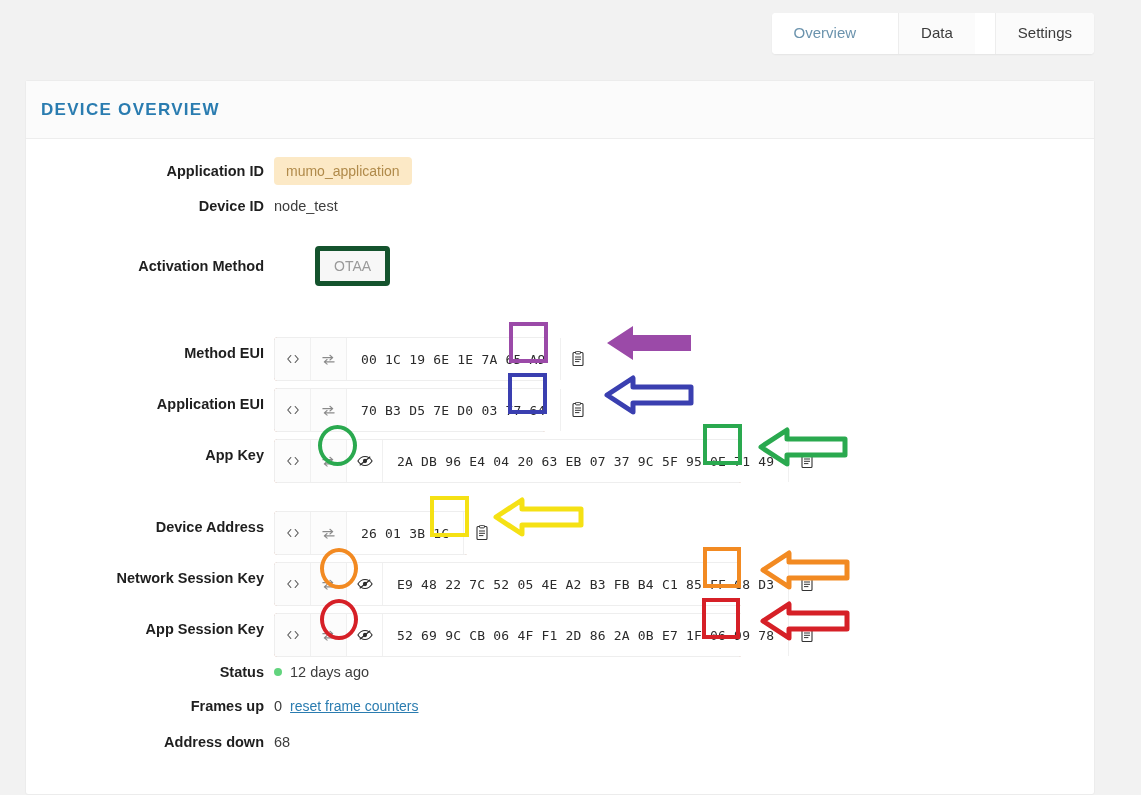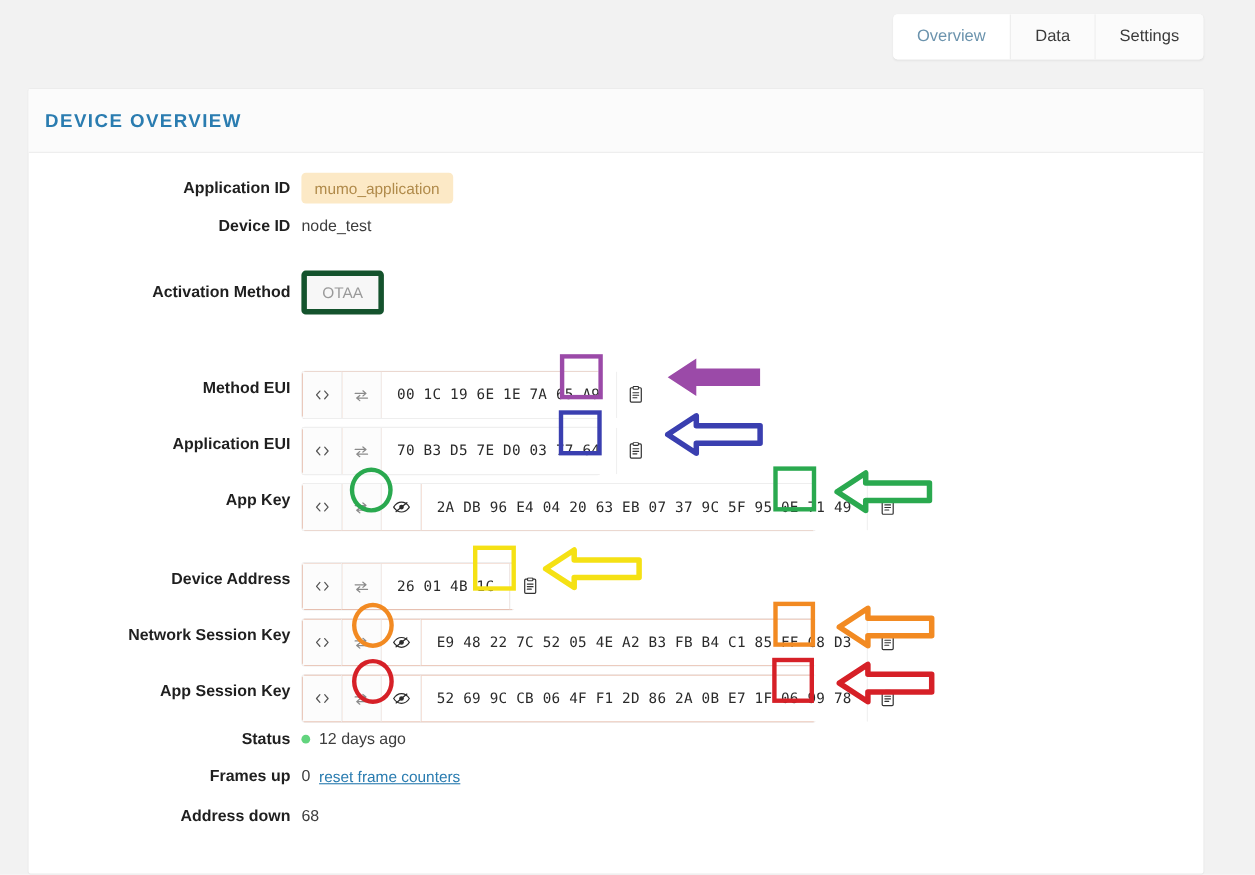--- a/index.html
+++ b/index.html
@@ -13,20 +13,21 @@
 
   
   .tabbar {
     position: absolute;
     top: 13px; right: 47px;
     display: flex;
     background: #ffffff;
     border-radius: 4px;
     box-shadow: 0 1px 2px rgba(0,0,0,0.06);
     overflow: hidden;
+    gap: 20px;
   }
   .tab {
     padding: 11px 22px 12px;
     font-size: 15px;
     color: #3b3b3b;
     background: #fbfbfb;
     border-left: 1px solid #ededed;
     cursor: pointer;
     line-height: 18px;
   }
@@ -202,21 +203,21 @@
     <div class="row" style="top:18px;">
       <div class="lbl">Application ID</div>
       <div class="badge-app">mumo_application</div>
     </div>
 
     <div class="row" style="top:59px;">
       <div class="lbl">Device ID</div>
       <div class="val-plain">node_test</div>
     </div>
 
-    <div class="row" style="top:107px;">
+    <div class="row" style="top:107px;gap:41px;">
       <div class="lbl">Activation Method</div>
       <div class="badge-otaa">OTAA</div>
     </div>
 
     <div class="row" style="top:186px;">
       <div class="lbl">Method EUI</div>
       <div class="igroup" style="width:272px;">
         <div class="ibtn">
           <svg width="14" height="14" viewBox="0 0 16 16">
               <path d="M5.5 4 L2 8 L5.5 12" fill="none" stroke="#555" stroke-width="1.3" stroke-linecap="round" stroke-linejoin="round"></path>
@@ -307,21 +308,21 @@
               <path d="M5.5 4 L2 8 L5.5 12" fill="none" stroke="#555" stroke-width="1.3" stroke-linecap="round" stroke-linejoin="round"></path>
               <path d="M10.5 4 L14 8 L10.5 12" fill="none" stroke="#555" stroke-width="1.3" stroke-linecap="round" stroke-linejoin="round"></path>
             </svg>
         </div>
         <div class="ibtn">
           <svg width="15" height="15" viewBox="0 0 16 16">
               <path d="M2 6 H12 M9.5 3.5 L12.5 6 L9.5 8.5" fill="none" stroke="#8a8a8a" stroke-width="1.2" stroke-linecap="round" stroke-linejoin="round"></path>
               <path d="M14 10.5 H4 M6.5 8 L3.5 10.5 L6.5 13" fill="none" stroke="#8a8a8a" stroke-width="1.2" stroke-linecap="round" stroke-linejoin="round"></path>
             </svg>
         </div>
-        <div class="ival">26 01 4B 1C</div>
+        <div class="ival">26 01 3B 1C</div>
         <div class="icopy">
           <svg width="14" height="16" viewBox="0 0 14 16">
               <rect x="2" y="1.5" width="10" height="13" rx="1" fill="none" stroke="#333" stroke-width="1.1"></rect>
               <rect x="4.6" y="0.3" width="4.8" height="2.6" rx="0.7" fill="#fff" stroke="#333" stroke-width="1"></rect>
               <path d="M4.4 6 H9.6 M4.4 8.3 H9.6 M4.4 10.6 H8" stroke="#333" stroke-width="1" stroke-linecap="round"></path>
             </svg>
         </div>
       </div>
     </div>
 

